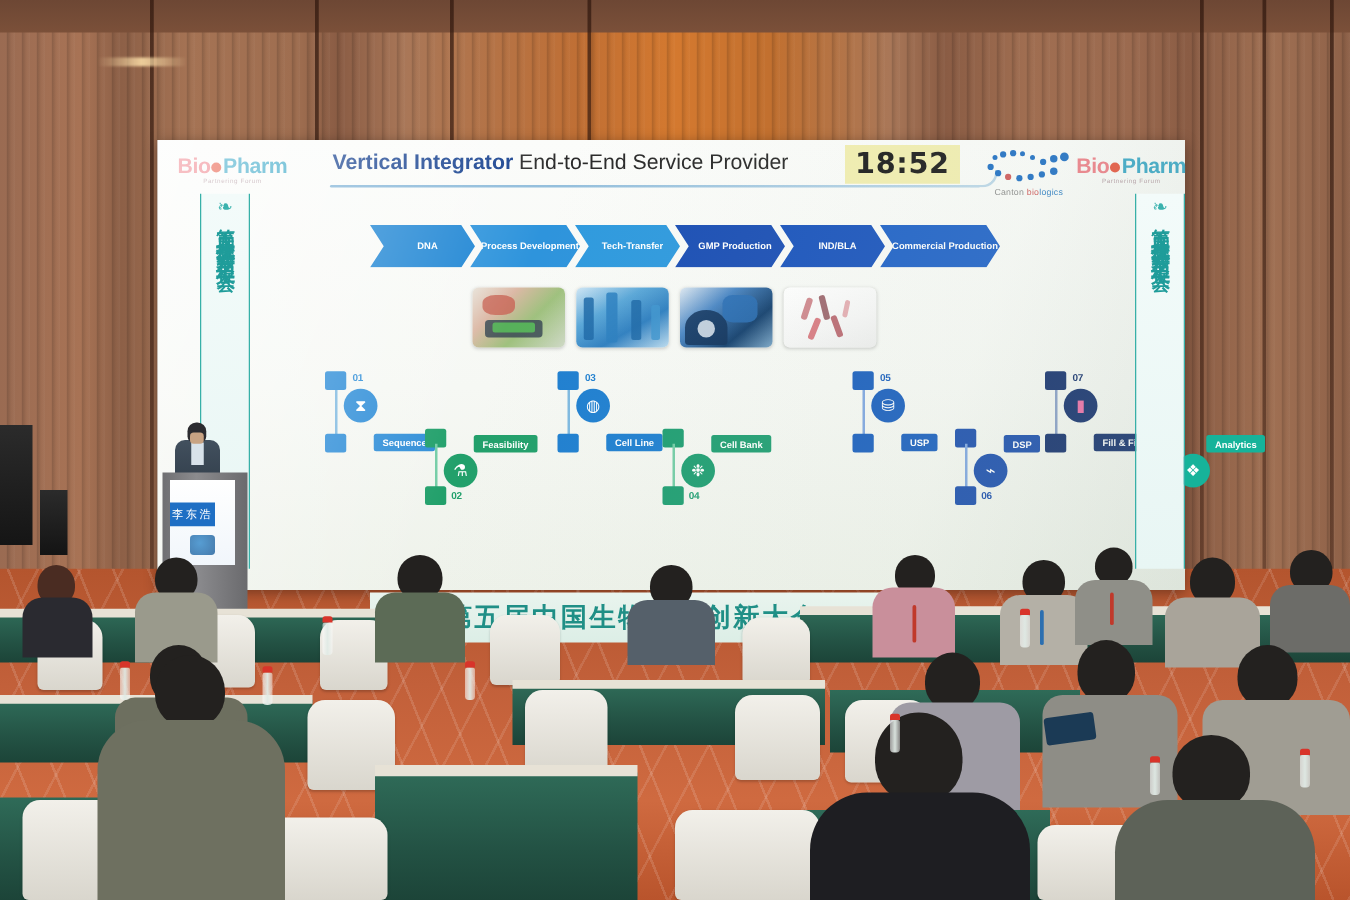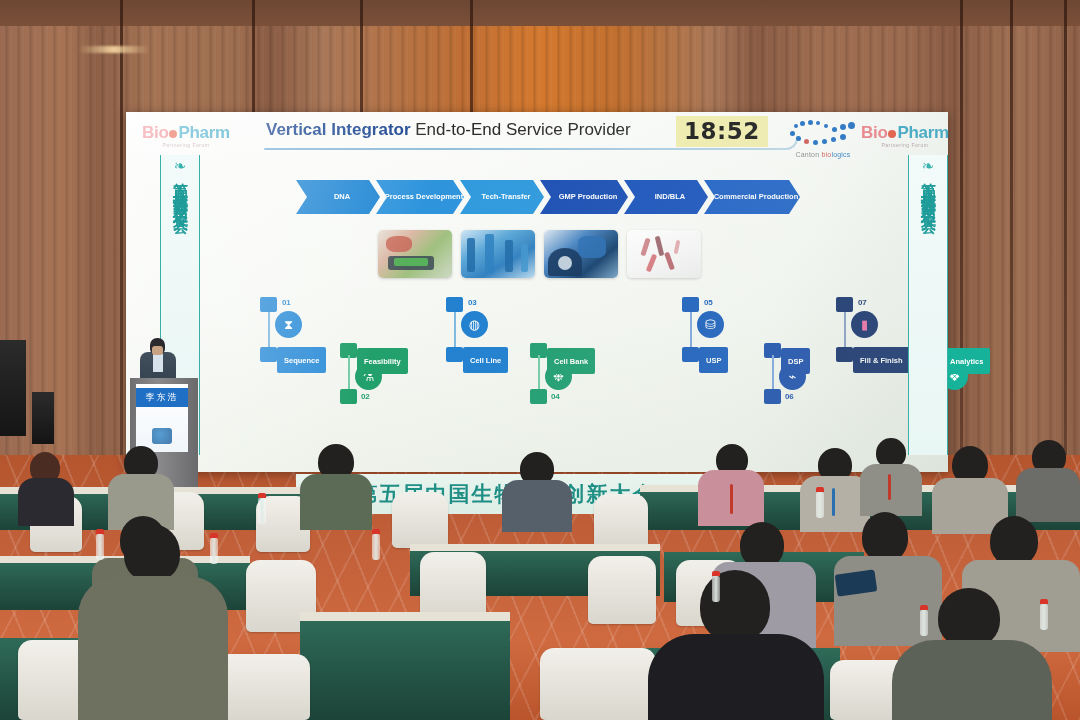--- a/index.html
+++ b/index.html
@@ -112,23 +112,23 @@
   .ph-blob { position: absolute; border-radius: 50%; opacity: .85; }
 
   
   .timeline { position: absolute; left: 118px; top: 185px; width: 610px; height: 130px; }
   .tl-node { position: absolute; }
   .tl-stem { position: absolute; width: 2px; }
   .tl-sq { position: absolute; width: 17px; height: 15px; border-radius: 2px; }
   .tl-circle { position: absolute; width: 27px; height: 27px; border-radius: 50%;
     display:flex; align-items:center; justify-content:center; }
   .tl-label {
-    position: absolute; height: 26px; padding: 0 7px; border-radius: 2px;
+    position: absolute; height: 14px; padding: 0 7px; border-radius: 2px;
     display: flex; align-items: center; justify-content: center;
-    color: #fff; font-size: 7.5px; font-weight: bold; white-space: nowrap;
+    color: #fff; font-size: 7.5px; font-weight: bold; white-space: nowrap; margin-left: 22px;
   }
   .tl-num { position: absolute; font-size: 8px; font-weight: bold; letter-spacing: -.3px; }
   .tl-glyph { font-size: 13px; color: #fff; line-height: 1; }
 
   
   .banner {
     position: absolute; width: 40px;
     background: linear-gradient(180deg, #f3fbfa, #e8f6f4);
     border-left: 1.5px solid #37b0a8; border-right: 1.5px solid #37b0a8;
     display: flex; flex-direction: column; align-items: center; padding-top: 6px;
@@ -138,21 +138,21 @@
     font-size: 15px; color: #1f9c9a; letter-spacing: 3px; font-weight: bold;
     font-family: "DejaVu Sans", sans-serif;
   }
   .banner-cloud { font-size: 15px; color: #3ab2ae; line-height: 10px; }
 
   
   .podium { position: absolute; left: 130px; top: 378px; width: 68px; height: 110px;
     background: linear-gradient(90deg,#6f6f72,#8b8b8e 40%,#6a6a6d); }
   .podium-sign { position: absolute; left: 6px; top: 6px; width: 52px; height: 68px;
     background: linear-gradient(180deg,#ffffff,#f1f6fb); }
-  .podium-name { position: absolute; left: 0; top: 4px; width: 52px; height: 19px;
+  .podium-name { position: absolute; left: 0; top: 18px; width: 36px; height: 19px;
     background: #1f6fc4; color: #fff; font-size: 9px; letter-spacing: 2px;
     display:flex; align-items:center; justify-content:center;
     font-family:"DejaVu Sans", sans-serif; }
   .podium-sub { position: absolute; left: 4px; top: 24px; width: 44px; font-size: 4px;
     color: #8fb8da; line-height: 5px; text-align: center; }
   .podium-logo { position: absolute; left: 16px; top: 44px; width: 20px; height: 16px;
     background: radial-gradient(circle at 40% 40%, #2f86c8, #1a5a96); border-radius: 3px; opacity: .8; }
   .speaker-head { position: absolute; left: 150px; top: 338px; width: 15px; height: 16px;
     background: #2b2b2f; border-radius: 7px 7px 5px 5px; }
   .speaker-face { position: absolute; left: 152px; top: 346px; width: 11px; height: 9px;

